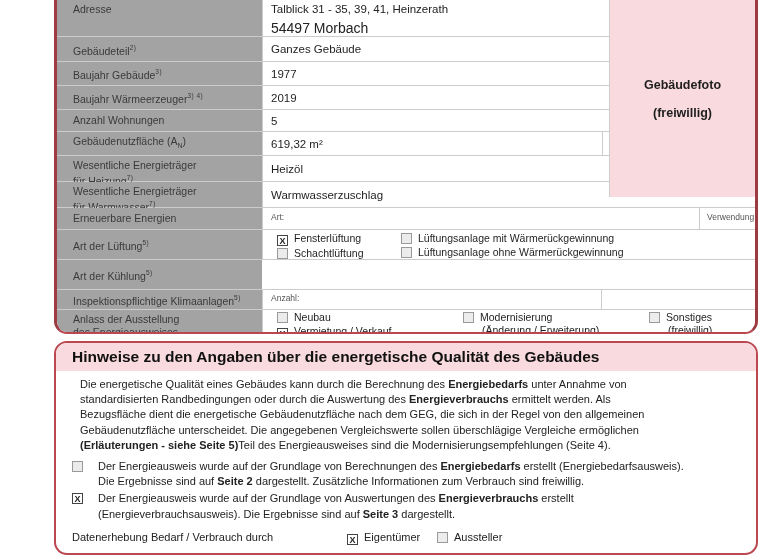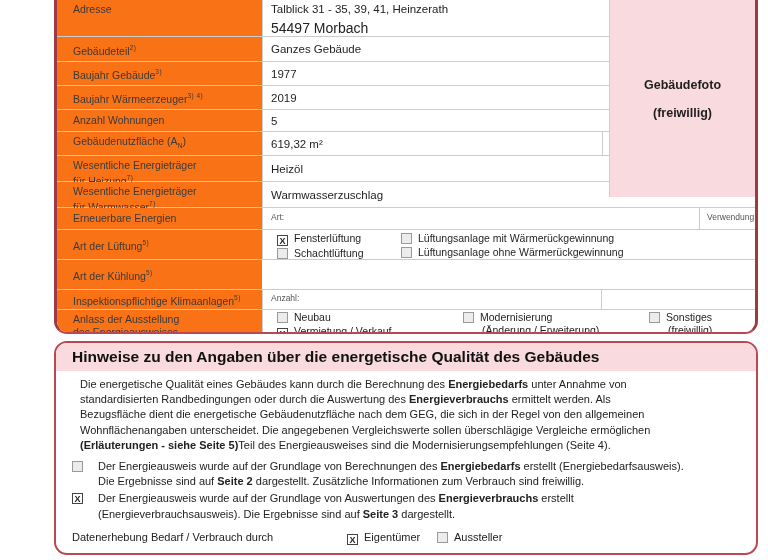--- a/index.html
+++ b/index.html
@@ -11,21 +11,21 @@
   
   .topbox {
     position: absolute; left: 54px; top: -16px; width: 704px; height: 350px;
     background: #fff; border: 2px solid #bb4750;
     border-left: 3px solid #9d3a42; border-right: 3px solid #9d3a42;
     border-radius: 13px; overflow: hidden;
   }
   .rows { position: absolute; left: 0; top: 14px; right: 0; }
   .row { display: flex; border-bottom: 1px solid #cccccc; }
   .lbl {
-    width: 205px; flex: 0 0 205px; background: #f97316; padding: 3px 0 0 16px;
+    width: 205px; flex: 0 0 205px; background: #a3a3a3; padding: 3px 0 0 16px;
     font-size: 10.5px; color: #3a3a3a; line-height: 12.5px;
   }
   .row.c .lbl { display: flex; align-items: center; padding-top: 0; }
   .val { position: relative; border-left: 1px solid #cccccc; background: #fff; flex: 1; }
   .val.w { flex: 0 0 344px; }
   .vtext { position: absolute; left: 8px; top: 50%; transform: translateY(-50%);
            font-size: 11.5px; color: #1e1e1e; white-space: nowrap; }
   .vline1 { position: absolute; left: 8px; top: 3px; font-size: 11.5px; white-space: nowrap; }
   .vline2 { position: absolute; left: 8px; top: 20px; font-size: 14px; white-space: nowrap; }
   .sup { font-size: 6.5px; vertical-align: super; letter-spacing: 0.5px; }
@@ -214,21 +214,21 @@
   </div>
 </div>
 
 <div class="hinweise">
   <div class="hd">Hinweise zu den Angaben über die energetische Qualität des Gebäudes</div>
   <div class="hbody">
     <div>
       <div class="hline"><span>Die energetische Qualität eines Gebäudes kann durch die Berechnung des </span><span class="b">Energiebedarfs</span><span> unter Annahme von</span></div>
       <div class="hline"><span>standardisierten Randbedingungen oder durch die Auswertung des </span><span class="b">Energieverbrauchs</span><span> ermittelt werden. Als</span></div>
       <div class="hline">Bezugsfläche dient die energetische Gebäudenutzfläche nach dem GEG, die sich in der Regel von den allgemeinen</div>
-      <div class="hline">Wohnflächenangaben unterscheidet. Die angegebenen Vergleichswerte sollen überschlägige Vergleiche ermöglichen</div>
+      <div class="hline">Gebäudenutzfläche unterscheidet. Die angegebenen Vergleichswerte sollen überschlägige Vergleiche ermöglichen</div>
       <div class="hline"><span class="b">(Erläuterungen - siehe Seite 5)</span><span>Teil des Energieausweises sind die Modernisierungsempfehlungen (Seite 4).</span></div>
     </div>
 
     <div class="cbpar">
       <span class="cb"></span>
       <div class="cbtxt">
         <div class="hline"><span>Der Energieausweis wurde auf der Grundlage von Berechnungen des </span><span class="b">Energiebedarfs</span><span> erstellt (Energiebedarfsausweis).</span></div>
         <div class="hline"><span>Die Ergebnisse sind auf </span><span class="b">Seite 2</span><span> dargestellt. Zusätzliche Informationen zum Verbrauch sind freiwillig.</span></div>
       </div>
     </div>

